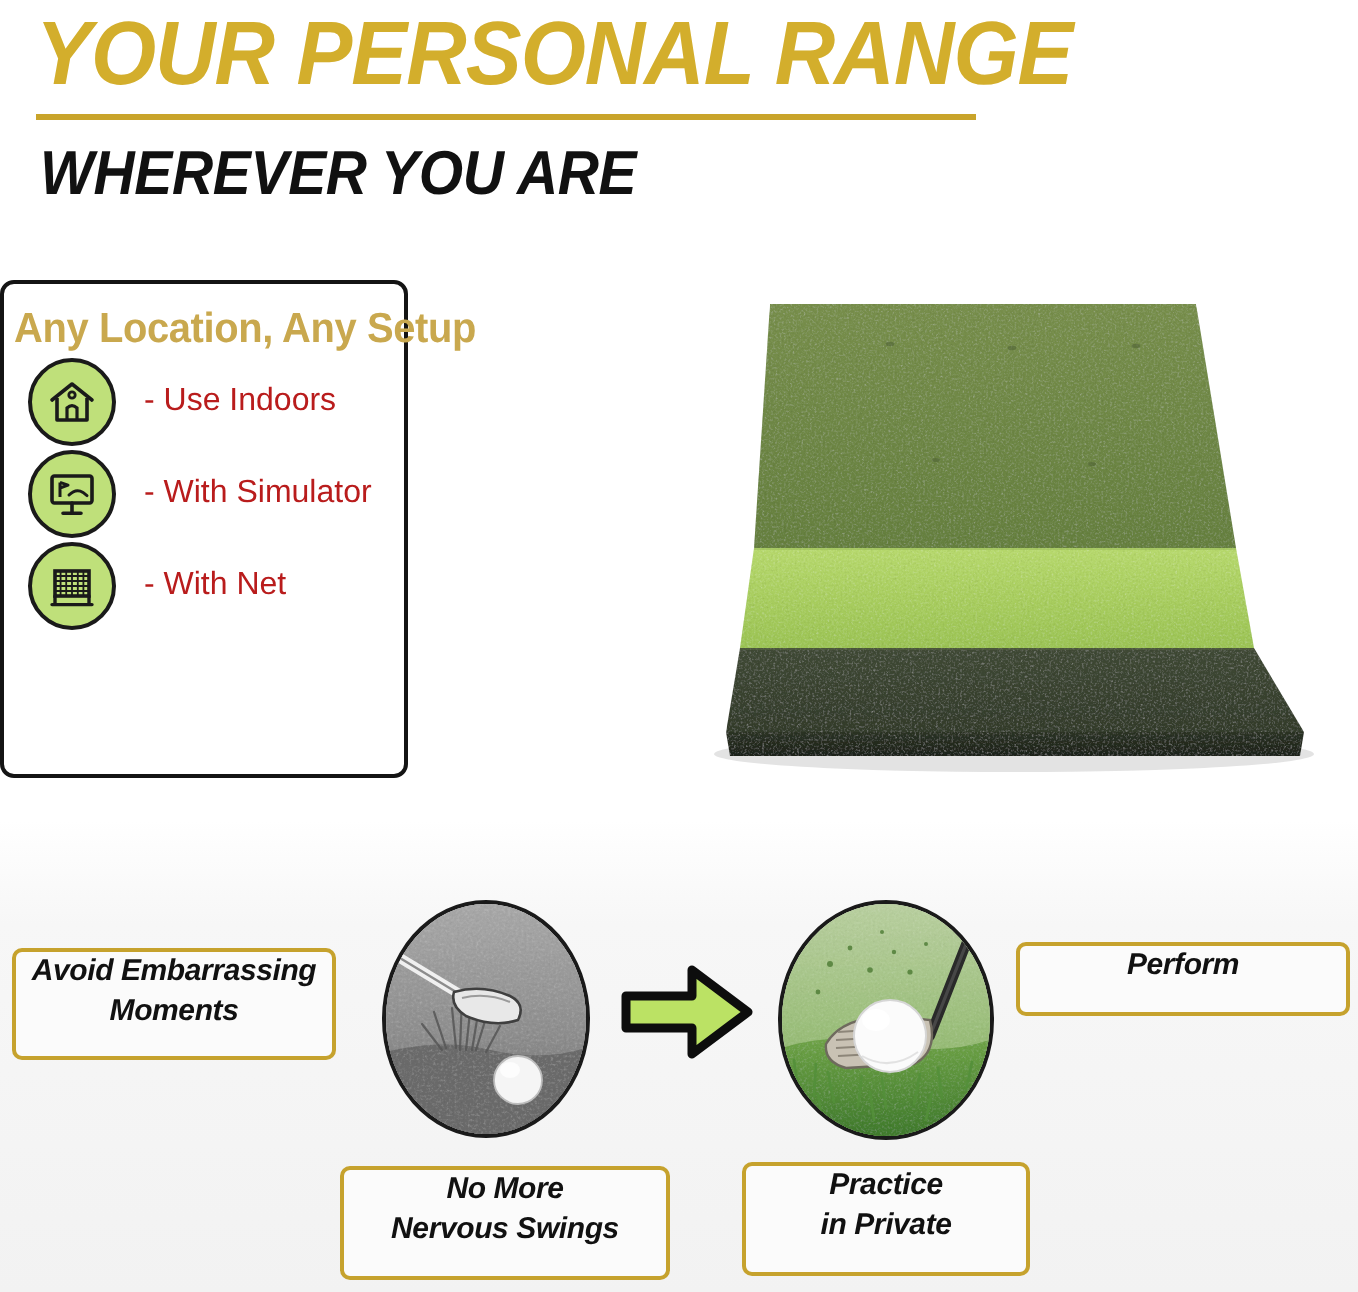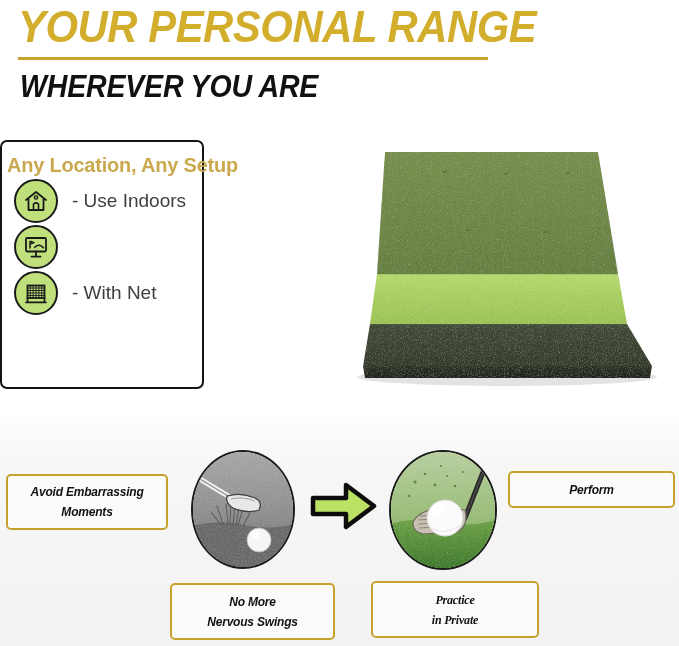--- a/index.html
+++ b/index.html
@@ -99,22 +99,22 @@
     border-radius: 50%;
     background: #bfe07a;
     border: 2px solid #1a1a1a;
     display: flex;
     align-items: center;
     justify-content: center;
   }
   .feature-icon svg { display: block; }
   .feature-label {
     margin-left: 14px;
-    font-size: 19px;
-    color: #404040;
+    font-size: 16px;
+    color: #b91c1c;
     font-family: "Liberation Sans", sans-serif;
     white-space: nowrap;
   }
 
   
   #mat-photo {
     position: absolute;
     left: 300px;
     top: 134px;
     width: 379px;
@@ -132,35 +132,34 @@
     background: linear-gradient(180deg, #ffffff 0%, #f7f7f7 22%, #f2f2f2 100%);
   }
 
   .callout {
     position: absolute;
     box-sizing: border-box;
     background: #fbfbfb;
     border: 2px solid #c6a22d;
     border-radius: 5px;
     display: flex;
-    align-items: center;
     justify-content: center;
     text-align: center;
-    font-size: 12px;
+    font-size: 15px;
     line-height: 20px;
     font-weight: bold;
     font-style: italic;
     color: #111111;
     font-family: "Liberation Sans Narrow", "Liberation Sans", sans-serif;
     letter-spacing: -0.2px;
   }
   #callout-left   { left: 6px;   top: 474px; width: 162px; height: 56px; }
   #callout-right  { left: 508px; top: 471px; width: 167px; height: 37px; }
   #callout-mid-l  { left: 170px; top: 583px; width: 165px; height: 57px; }
-  #callout-mid-r  { left: 371px; top: 581px; width: 168px; height: 57px; font-family: Liberation Serif, serif; }
+  #callout-mid-r  { left: 371px; top: 581px; width: 144px; height: 57px; }
 
   .photo-oval {
     position: absolute;
     border: 2.5px solid #1a1a1a;
     border-radius: 50%;
     overflow: hidden;
   }
   #oval-before { left: 191px; top: 450px; width: 100px; height: 115px; }
   #oval-after  { left: 389px; top: 450px; width: 104px; height: 116px; }
   .photo-oval svg { display: block; }
@@ -201,20 +200,21 @@
 
   <div class="feature-row">
     <span class="feature-icon">
       <svg width="28" height="28" viewBox="0 0 28 28">
         <rect x="4" y="5" width="20" height="13.5" rx="1.2" fill="none" stroke="#1a1a1a" stroke-width="1.8"></rect>
         <path d="M8 8.2 L8 15.5 M8 8.2 L12 9.6 L8 11" fill="none" stroke="#1a1a1a" stroke-width="1.5" stroke-linejoin="round"></path>
         <path d="M12.5 14.5 Q16 11 19.5 13.2 L21.5 14.8" fill="none" stroke="#1a1a1a" stroke-width="1.5" stroke-linecap="round"></path>
         <path d="M14 18.5 L14 23 M9.5 23.6 L18.5 23.6" fill="none" stroke="#1a1a1a" stroke-width="1.8" stroke-linecap="round"></path>
       </svg>
     </span>
+    <span class="feature-label">- With Simulator</span>
   </div>
 
   <div class="feature-row">
     <span class="feature-icon">
       <svg width="28" height="28" viewBox="0 0 28 28">
         <rect x="5.5" y="6.5" width="17" height="12.5" fill="none" stroke="#1a1a1a" stroke-width="1.8"></rect>
         <g stroke="#1a1a1a" stroke-width="0.9">
           <line x1="8.3" y1="6.5" x2="8.3" y2="19"></line>
           <line x1="11.1" y1="6.5" x2="11.1" y2="19"></line>
           <line x1="14" y1="6.5" x2="14" y2="19"></line>

